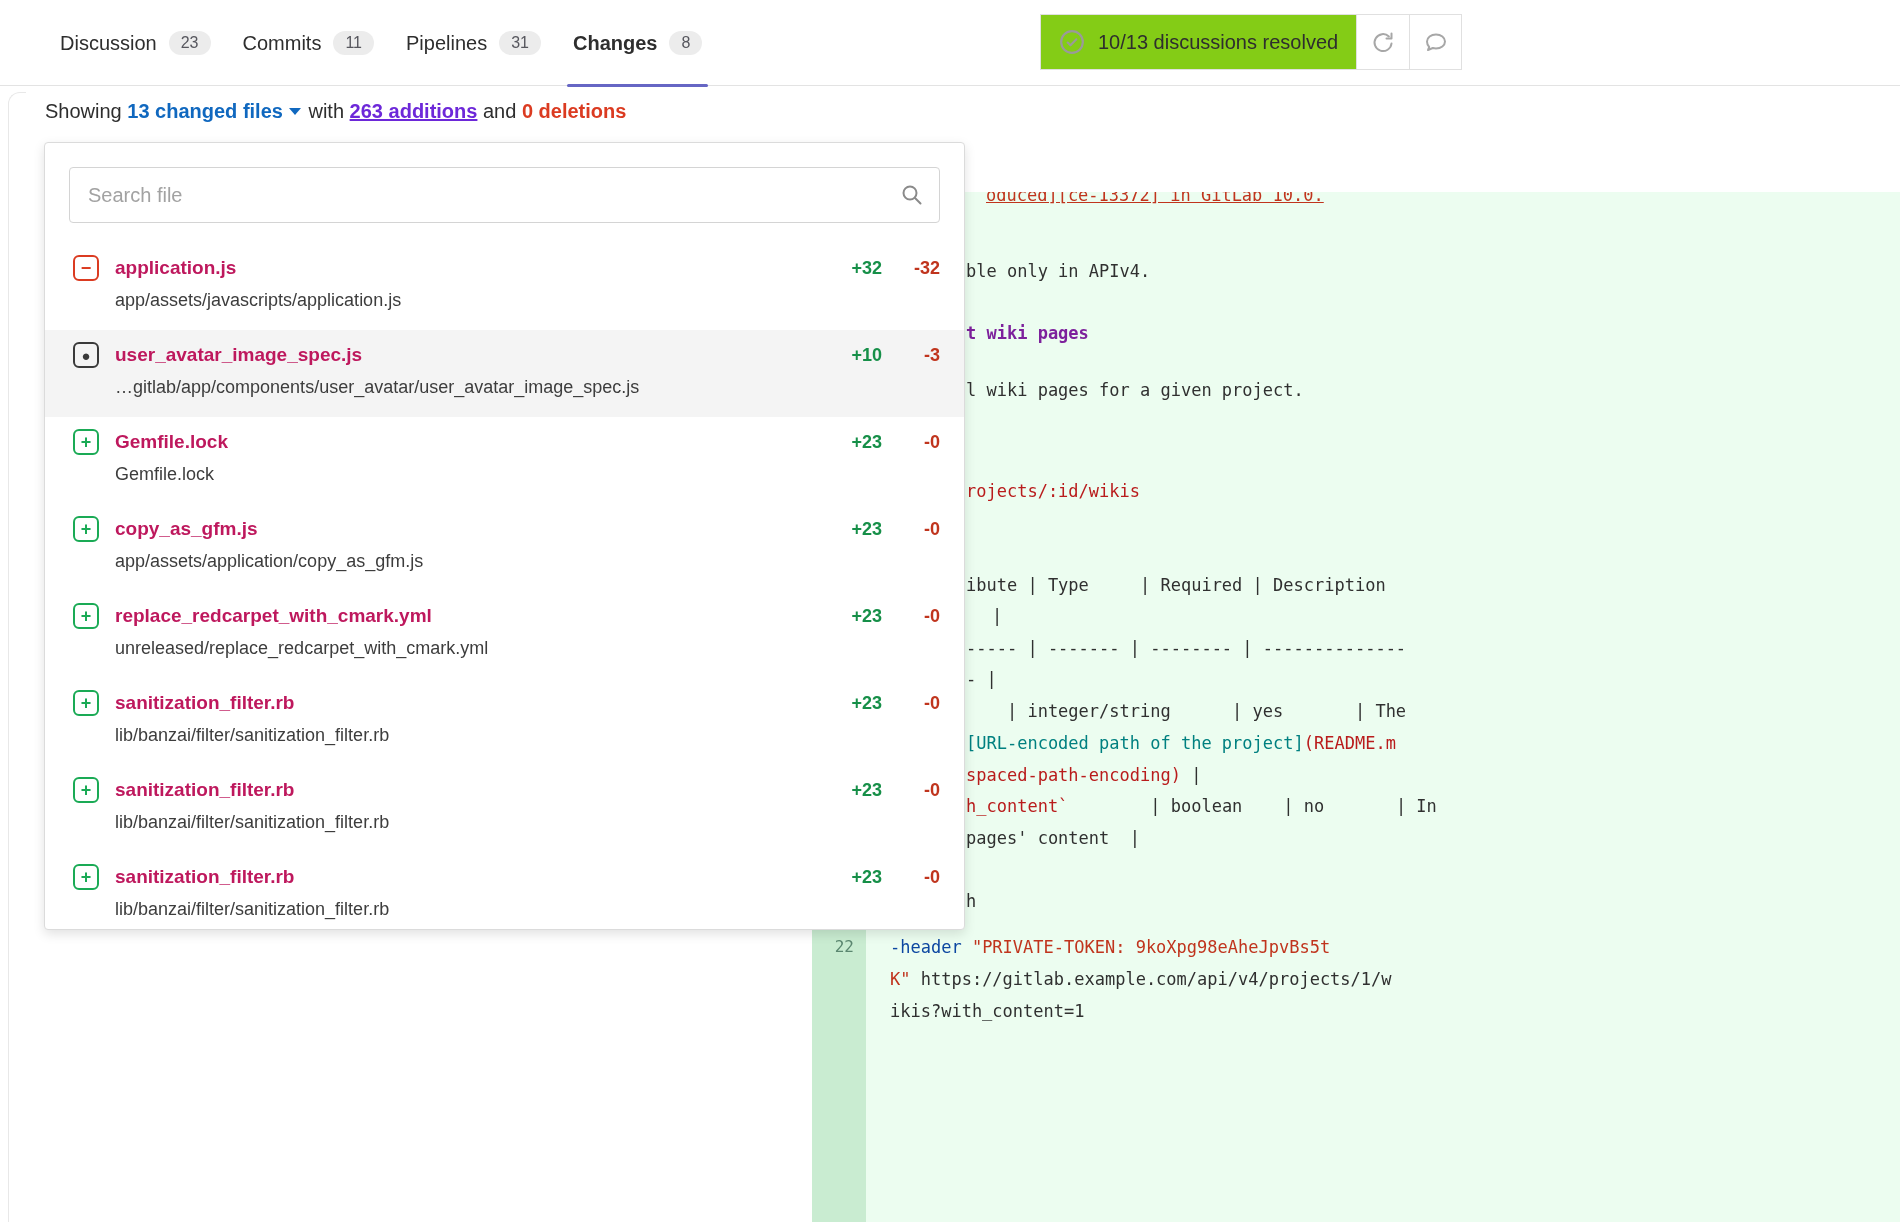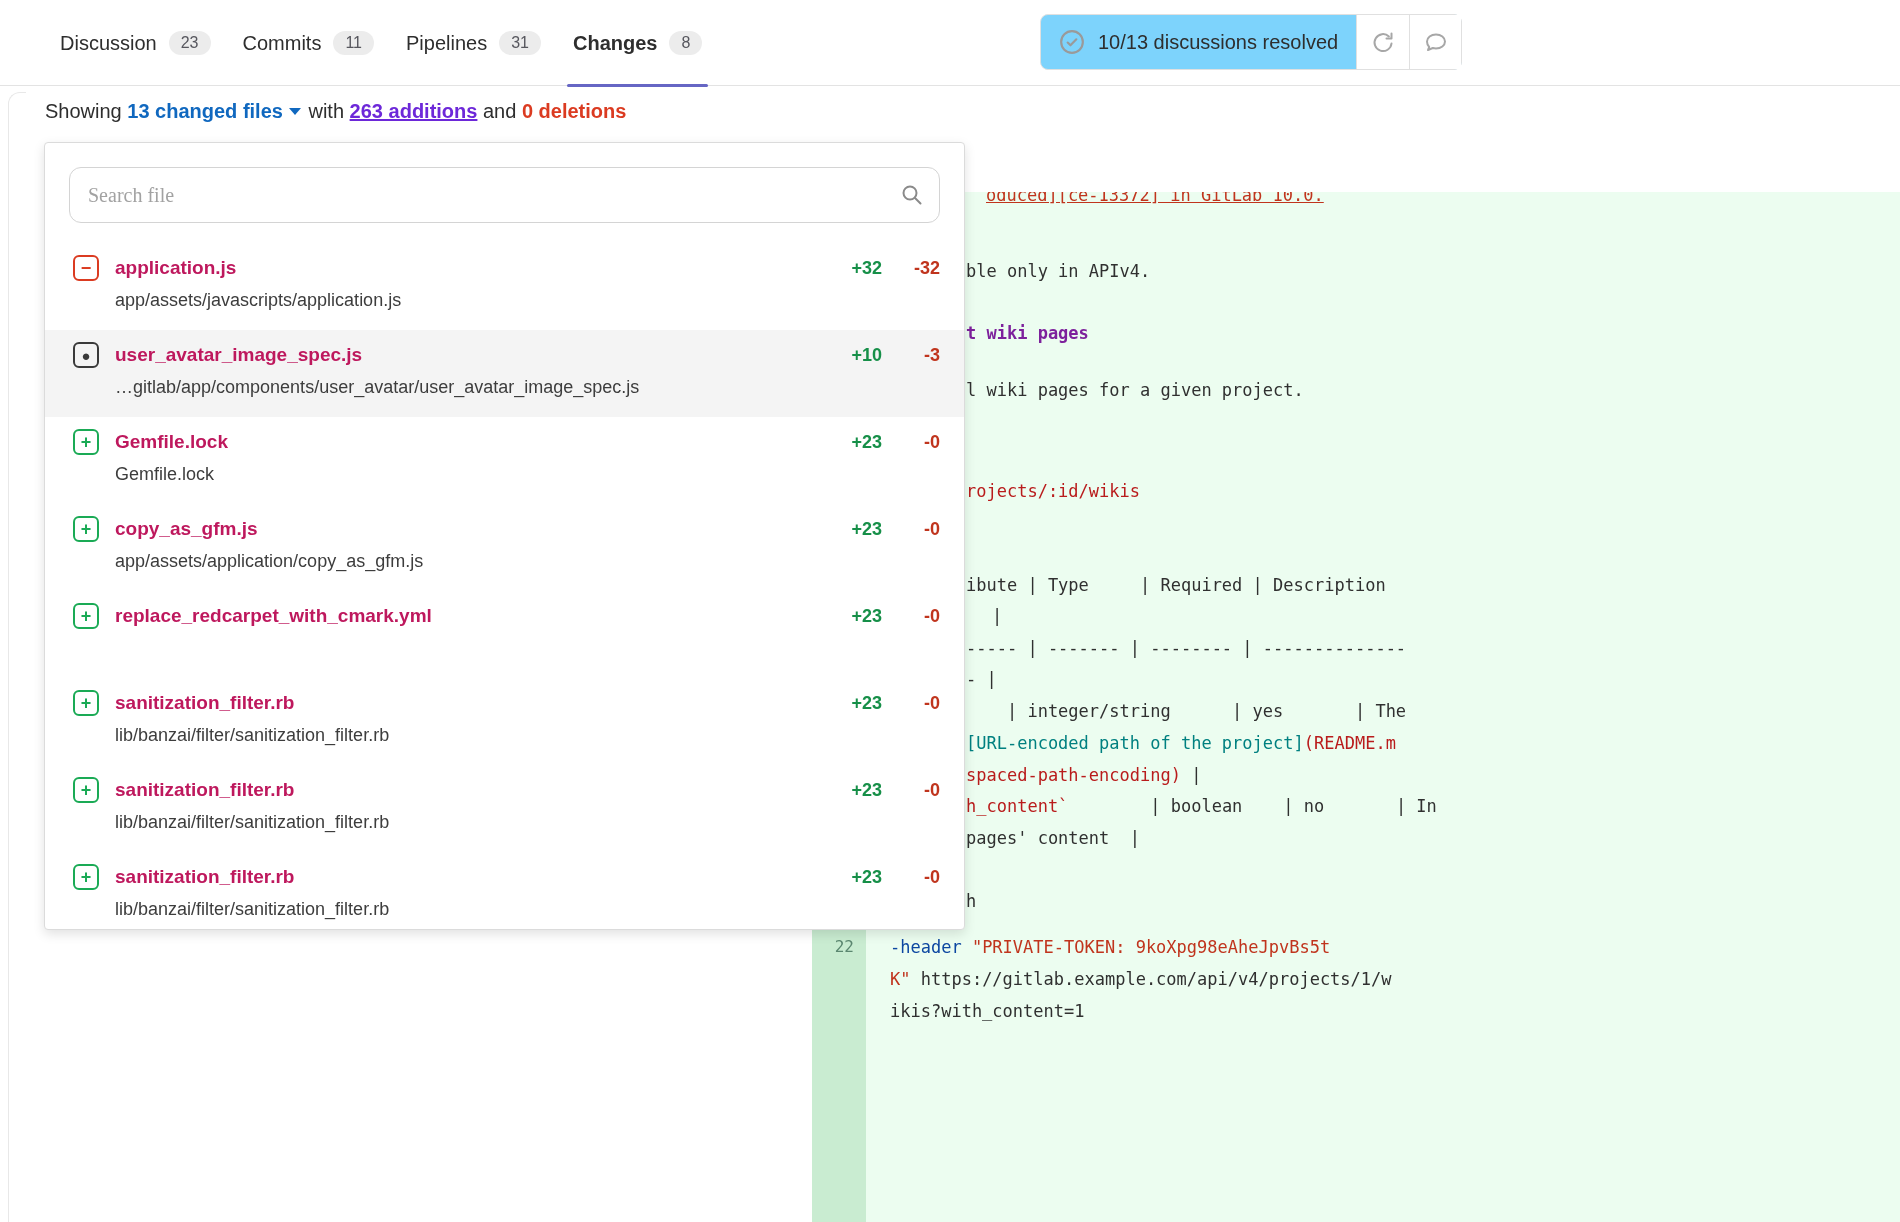--- a/index.html
+++ b/index.html
@@ -18,21 +18,21 @@
   .tab { position:relative; display:flex; align-items:center; gap:12px; height:86px;
     font-size:20px; color:#2e2e2e; cursor:pointer; }
   .tab .badge { background:#ececec; color:#57575e; border-radius:12px; padding:3px 12px;
     font-size:16px; font-weight:400; }
   .tab.active { font-weight:700; }
   .tab.active::after { content:""; position:absolute; left:-6px; right:-6px; bottom:-1px;
     height:3px; background:#6666c4; border-radius:2px; }
 
   
   .resolved-widget { position:absolute; left:1040px; top:14px; height:56px; display:flex;
-    align-items:stretch; border:1px solid #e0e0e0; border-radius:8px; background:#7dd3fc; }
+    align-items:stretch; border:1px solid #e0e0e0; border-radius:0; background:#84cc16; }
   .rw-text { display:flex; align-items:center; gap:13px; padding:0 18px; font-size:20px;
     color:#2e2e2e; border-right:1px solid #e0e0e0; white-space:nowrap; }
   .rw-btn { width:52px; display:flex; align-items:center; justify-content:center; cursor:pointer; background:#fff; }
   .rw-btn + .rw-btn { border-left:1px solid #e0e0e0; }
 
   
   .summary { position:absolute; left:45px; top:100px; font-size:20px; color:#2e2e2e; z-index:5; }
   .summary .link-blue { color:#1068bf; font-weight:700; cursor:pointer; }
   .summary .caret { display:inline-block; width:0; height:0; margin:0 2px 3px 6px;
     border-left:6px solid transparent; border-right:6px solid transparent; border-top:7px solid #1068bf; }
@@ -53,23 +53,23 @@
   .frag-code-red { color:#b91c1c;margin-top:9px; }
   .frag-teal { color:#008080; }
   .frag-flag-blue { color:#0d47a1; }
   .frag-string-red { color:#c0341d; }
   .frag-default { color:#303030; }
 
   
   .dropdown { position:absolute; left:44px; top:142px; width:921px; height:788px; background:#fff;
     border:1px solid #dbdbdb; border-radius:4px; box-shadow:0 4px 12px rgba(0,0,0,0.12); z-index:10; }
   .search-wrap { position:absolute; left:24px; right:24px; top:24px; height:56px; }
-  .search-input { width:100%; height:56px; border:1px solid #d4d4d4; border-radius:12px;
+  .search-input { width:100%; height:56px; border:1px solid #d4d4d4; border-radius:4px;
     font-size:20px; padding:0 74px 0 18px; color:#333; outline:none;
-    font-family:Liberation Serif, serif; }
+    font-family:Liberation Sans, sans-serif; }
   .search-input::placeholder { color:#a2a2a2; }
   .search-icon { position:absolute; right:16px; top:16px; }
 
   .file-list { position:absolute; left:0; right:0; top:100px; }
   .file-row { position:relative; height:87px; padding:12px 24px 0 28px; cursor:pointer; }
   .file-row.highlight { background:#f4f4f4; }
   .file-top { display:flex; align-items:center; }
   .file-icon { width:26px; height:26px; border:2px solid; border-radius:6px; flex:none;
     display:flex; align-items:center; justify-content:center; margin-right:16px;
     font-weight:700; font-size:18px; line-height:1; }
@@ -233,20 +233,21 @@
 
       <div class="file-row">
         <div class="file-top">
           <span class="file-icon icon-added">+</span>
           <span class="file-name">replace_redcarpet_with_cmark.yml</span>
           <span class="file-counts">
             <span class="count-add">+23</span>
             <span class="count-del">-0</span>
           </span>
         </div>
+        <div class="file-path">unreleased/replace_redcarpet_with_cmark.yml</div>
       </div>
 
       <div class="file-row">
         <div class="file-top">
           <span class="file-icon icon-added">+</span>
           <span class="file-name">sanitization_filter.rb</span>
           <span class="file-counts">
             <span class="count-add">+23</span>
             <span class="count-del">-0</span>
           </span>

